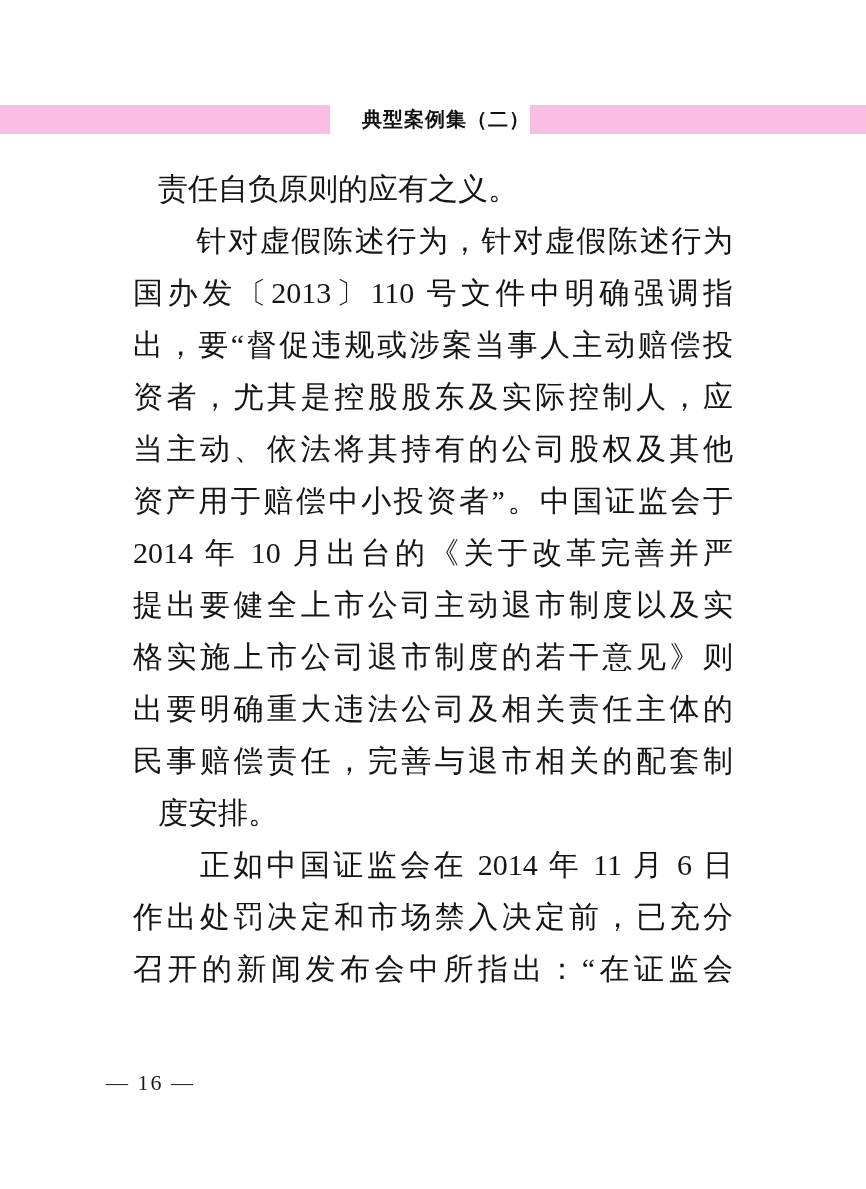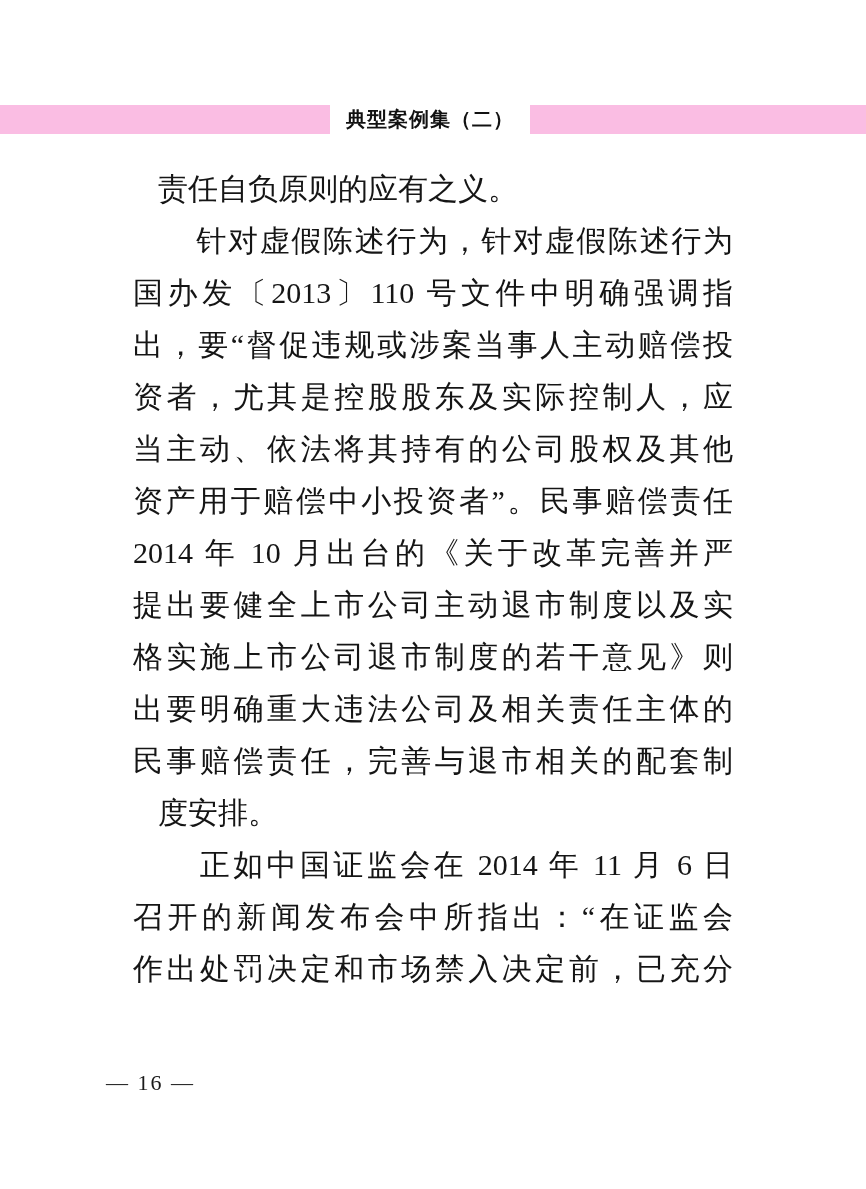--- a/index.html
+++ b/index.html
@@ -26,21 +26,21 @@
     align-items: center;
   }
   .header-bar {
     height: 29px;
     background: var(--pink, #fabde3);
   }
   .header-bar.left { width: 330px; }
   .header-bar.right { flex: 1; }
   .header-title {
     width: 200px;
-    text-align: center;
+    text-align: right;
     font-family: "Liberation Sans", "DejaVu Sans", sans-serif;
     font-weight: bold;
     font-size: 20px;
     letter-spacing: 1px;
     color: #111;
     white-space: nowrap;
   }
   
   .page-body {
     position: absolute;
@@ -84,25 +84,25 @@
   <div class="header-bar right"></div>
 </div>
 
 <div class="page-body">
   <div class="text-line para-end">责任自负原则的应有之义。</div>
   <div class="text-line">　　针对虚假陈述行为，针对虚假陈述行为</div>
   <div class="text-line">国办发〔2013〕110 号文件中明确强调指</div>
   <div class="text-line">出，要“督促违规或涉案当事人主动赔偿投</div>
   <div class="text-line">资者，尤其是控股股东及实际控制人，应</div>
   <div class="text-line">当主动、依法将其持有的公司股权及其他</div>
-  <div class="text-line">资产用于赔偿中小投资者”。民事赔偿责任</div>
+  <div class="text-line">资产用于赔偿中小投资者”。中国证监会于</div>
   <div class="text-line">2014 年 10 月出台的《关于改革完善并严</div>
   <div class="text-line">提出要健全上市公司主动退市制度以及实</div>
   <div class="text-line">格实施上市公司退市制度的若干意见》则</div>
   <div class="text-line">出要明确重大违法公司及相关责任主体的</div>
   <div class="text-line">民事赔偿责任，完善与退市相关的配套制</div>
   <div class="text-line para-end">度安排。</div>
   <div class="text-line">　　正如中国证监会在 2014 年 11 月 6 日</div>
+  <div class="text-line">作出处罚决定和市场禁入决定前，已充分</div>
   <div class="text-line">召开的新闻发布会中所指出：“在证监会</div>
-  <div class="text-line">作出处罚决定和市场禁入决定前，已充分</div>
 </div>
 
 <div class="page-footer">— 16 —</div>
 
 </body></html>

